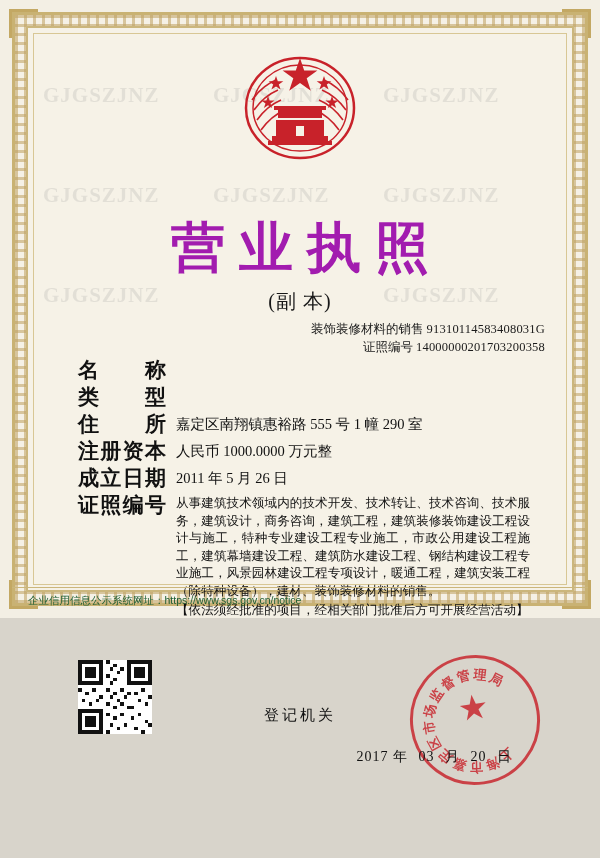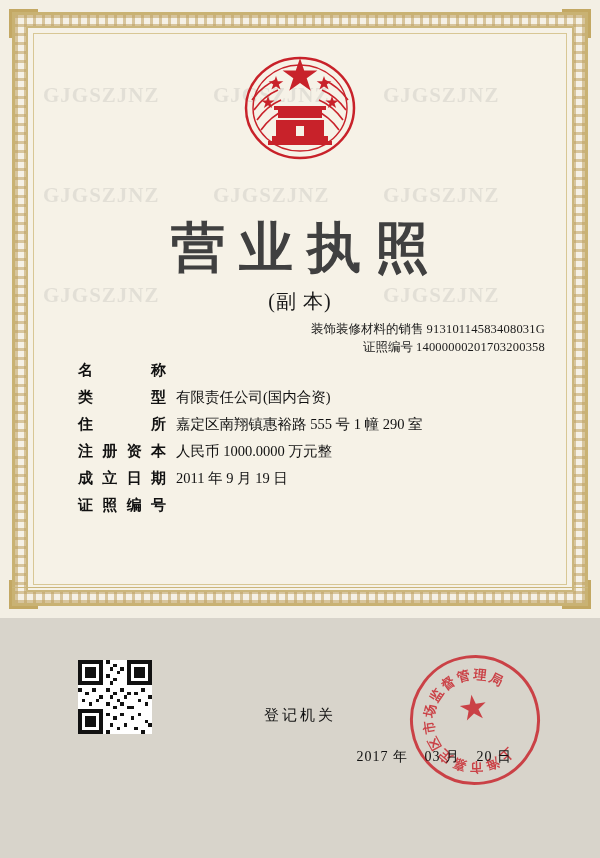--- a/index.html
+++ b/index.html
@@ -89,21 +89,21 @@
   .title {
     position: absolute;
     left: 0; right: 0;
     top: 212px;
     text-align: center;
     font-family: "Liberation Serif", serif;
     font-size: 54px;
     font-weight: bold;
     letter-spacing: 14px;
     text-indent: 14px;
-    color: #404040;
+    color: #a21caf;
   }
   .subtitle {
     position: absolute;
     left: 0; right: 0;
     top: 288px;
     text-align: center;
     font-family: "Liberation Serif", serif;
     font-size: 20px;
     color: #171717;
     letter-spacing: 1px;
@@ -132,21 +132,21 @@
     color: #111;
   }
   .row {
     display: flex;
     align-items: flex-start;
     margin-bottom: 7px;
   }
   .label {
     width: 88px;
     flex: 0 0 88px;
-    font-size: 15px;
+    font-size: 21px;
     font-weight: bold;
     letter-spacing: 0px;
     text-align: justify;
     text-align-last: justify;
     line-height: 20px;
   }
   .value {
     flex: 1;
     font-size: 14.5px;
     line-height: 20px;
@@ -185,21 +185,21 @@
   }
   .datebar {
     position: absolute;
     right: 88px;
     top: 748px;
     font-family: "Liberation Serif", serif;
     font-size: 14px;
     color: #111;
     letter-spacing: 1px;
   }
-  .datebar .num { display: inline-block; min-width: 28px; text-align: right; }
+  .datebar .num { display: inline-block; min-width: 28px; text-align: center; }
 
   
   .seal {
     position: absolute;
     right: 60px;
     top: 655px;
     width: 124px;
     height: 124px;
     border-radius: 50%;
     border: 3px solid #c8222a;
@@ -346,42 +346,45 @@
   </div>
 
   <div class="fields">
 
     <div class="row">
       <div class="label">名称</div>
     </div>
 
     <div class="row">
       <div class="label">类型</div>
-      <div class="value">有限责任公司(国内合资)</div>
     </div>
 
     <div class="row">
       <div class="label">住所</div>
       <div class="value">嘉定区南翔镇惠裕路 555 号 1 幢 290 室</div>
     </div>
 
 
     <div class="row">
       <div class="label">注册资本</div>
       <div class="value">人民币 1000.0000 万元整</div>
     </div>
 
     <div class="row">
       <div class="label">成立日期</div>
-      <div class="value">2011 年 9 月 19 日</div>
+      <div class="value">2011 年 5 月 26 日</div>
     </div>
 
 
     <div class="row">
       <div class="label">证照编号</div>
+      <div class="value scope">
+        <span>从事建筑技术领域内的技术开发、技术转让、技术咨询、技术服务，建筑设计，商务咨询，建筑工程，建筑装修装饰建设工程设计与施工，特种专业建设工程专业施工，市政公用建设工程施工，建筑幕墙建设工程、建筑防水建设工程、钢结构建设工程专业施工，风景园林建设工程专项设计，暖通工程，建筑安装工程（除特种设备），建材、装饰装修材料的销售。</span>
+        <span class="scope-note">【依法须经批准的项目，经相关部门批准后方可开展经营活动】</span>
+      </div>
     </div>
 
   </div>
 
   <div class="qr">
     <svg width="74" height="74" viewBox="0 0 21 21" shape-rendering="crispEdges">
       <rect width="21" height="21" fill="#ffffff"></rect>
       <g fill="#111111">
         <rect x="0" y="0" width="7" height="1"></rect>
           <rect x="0" y="6" width="7" height="1"></rect>
@@ -472,14 +475,15 @@
   <div class="datebar">
     <span class="num">2017</span>
     <span>年</span>
     <span class="num">03</span>
     <span>月</span>
     <span class="num">20</span>
     <span>日</span>
   </div>
 
   <div class="footer-rule"></div>
+  <div class="footer-left">企业信用信息公示系统网址：https://www.sgs.gov.cn/notice</div>
 
 </div>
 
 </body></html>

